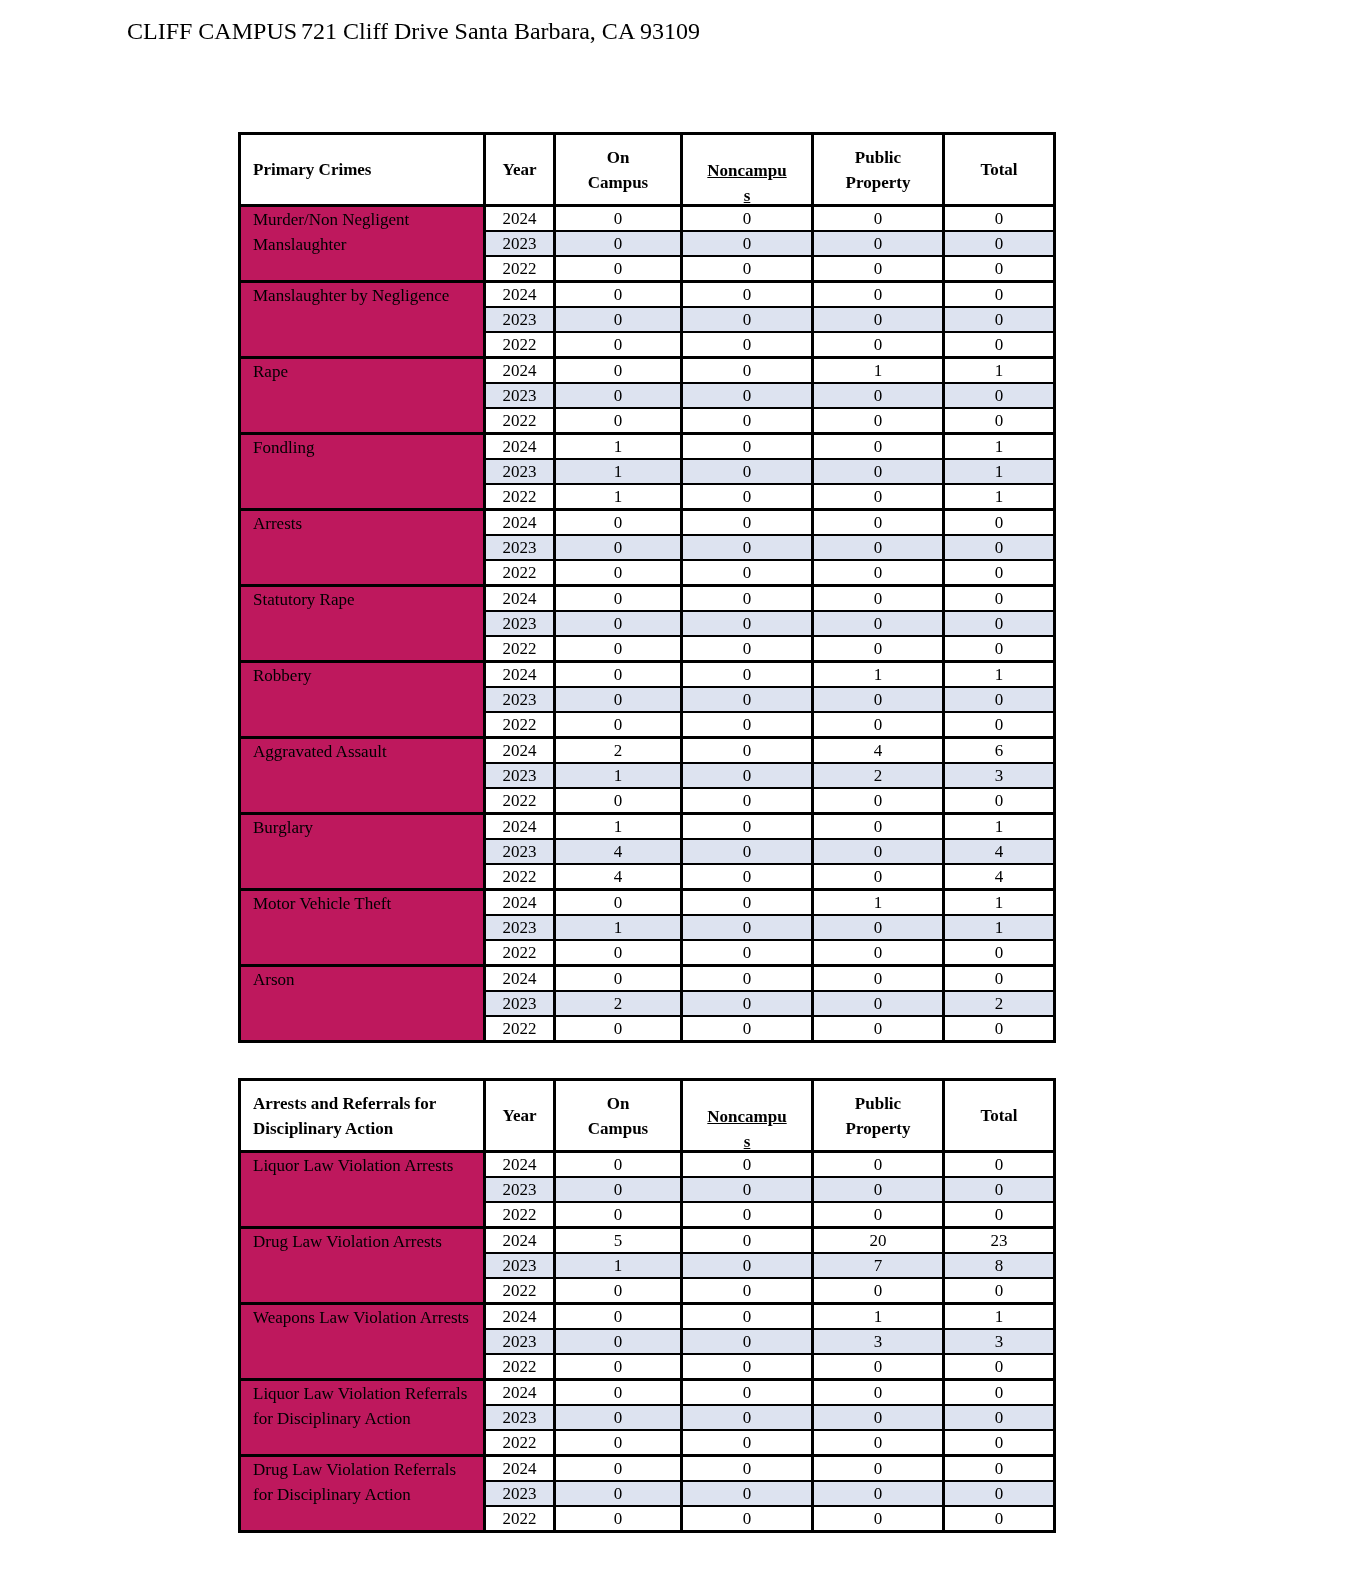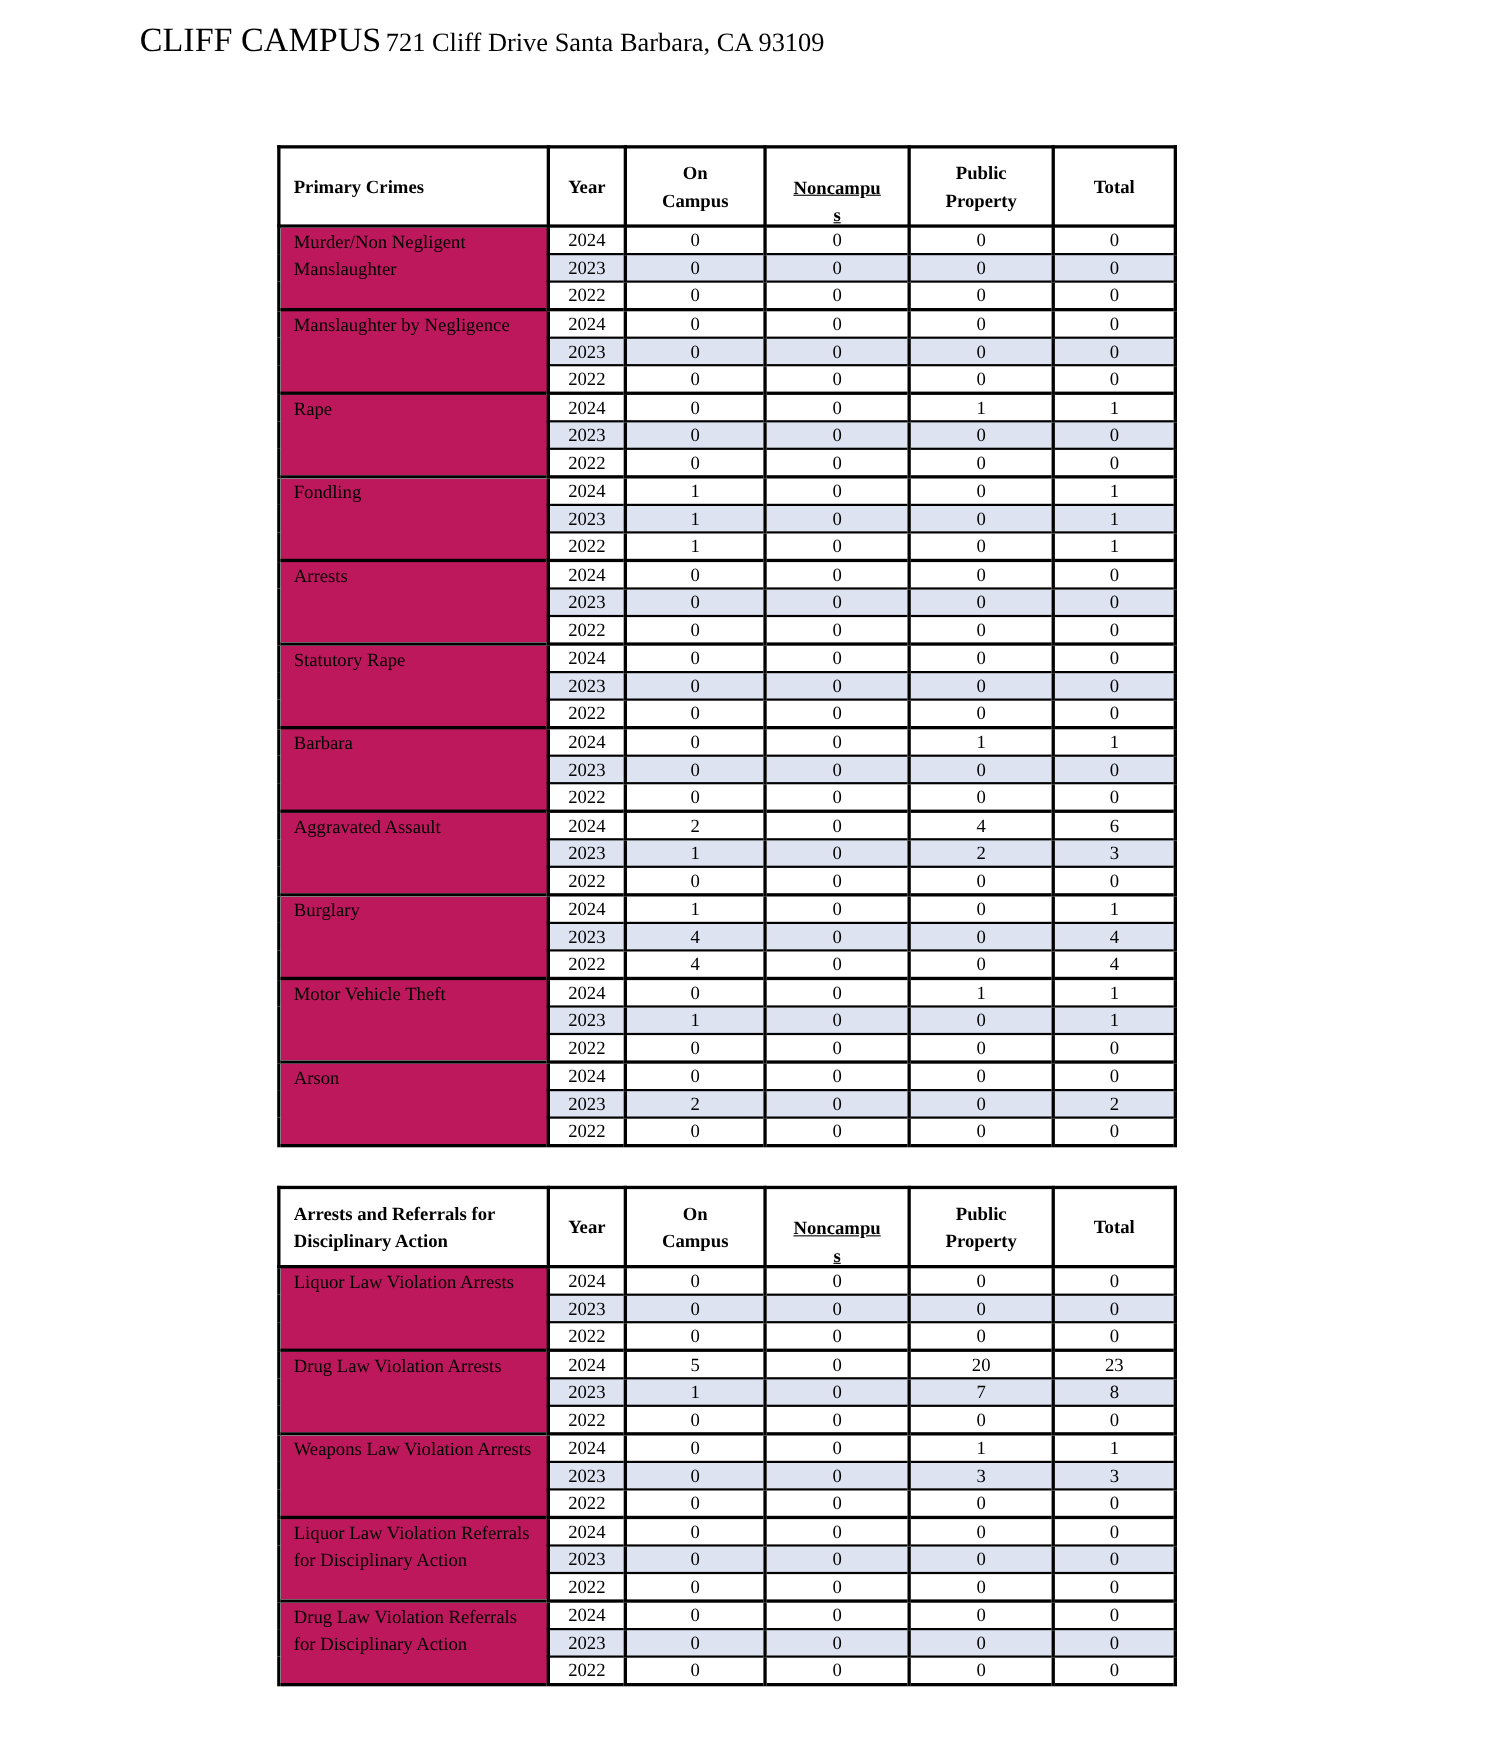--- a/index.html
+++ b/index.html
@@ -8,25 +8,25 @@
     width: 1352px; height: 1586px;
     position: relative;
     font-family: "Liberation Serif", "DejaVu Serif", serif;
     color: #000;
     overflow: hidden;
   }
   .doc-title {
     position: absolute; left: 127px; top: 18px;
     white-space: nowrap;
   }
-  .campus-name { font-size: 31px; }
+  .campus-name { font-size: 24px; }
   .campus-address { font-size: 24px; text-align: center; }
 
   table.crime-table {
-    position: absolute; left: 252px;
+    position: absolute; left: 238px;
     border-collapse: collapse;
     table-layout: fixed;
     width: 815px;
     font-size: 17px;
   }
   #table-0 { top: 132px; }
   #table-1 { top: 1078px; border-radius: 15px; }
 
   th, td {
     border: 2px solid #000;
@@ -224,21 +224,21 @@
         <td class="val">0</td>
       </tr>
       <tr>
         <td class="year">2022</td>
         <td class="val">0</td>
         <td class="val">0</td>
         <td class="val">0</td>
         <td class="val">0</td>
       </tr>
       <tr class="group-start">
-        <td class="cat" rowspan="3">Barbara</td>
+        <td class="cat" rowspan="3">Robbery</td>
         <td class="year">2024</td>
         <td class="val">0</td>
         <td class="val">0</td>
         <td class="val">1</td>
         <td class="val">1</td>
       </tr>
       <tr class="shaded">
         <td class="year">2023</td>
         <td class="val">0</td>
         <td class="val">0</td>

